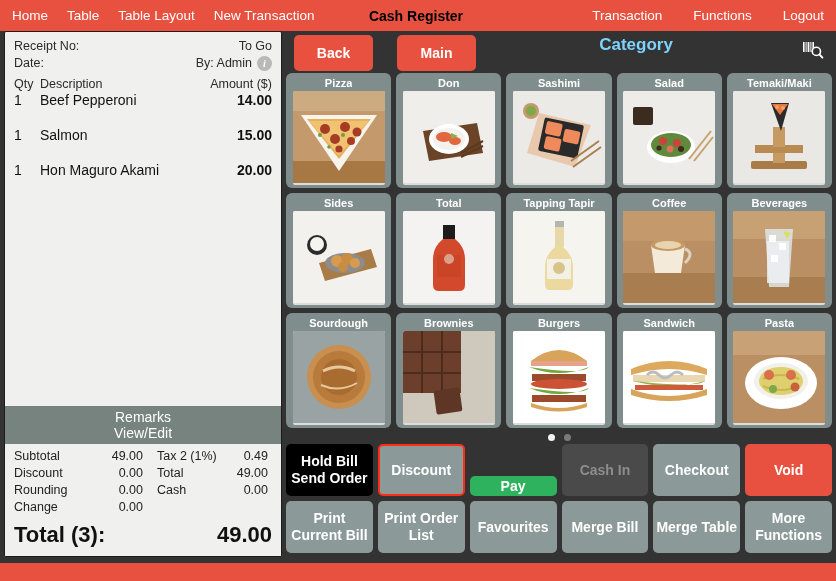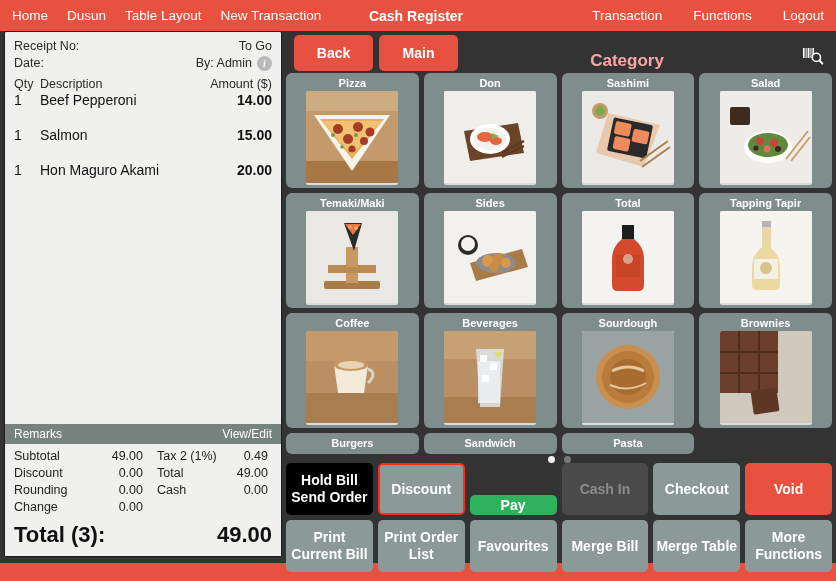--- a/index.html
+++ b/index.html
@@ -75,21 +75,21 @@
   .nav-item {
     color: #ffffff;
     font-size: 13.5px;
     white-space: nowrap;
     cursor: pointer;
   }
   .nav-title {
     position: absolute;
     left: 0; right: 4px;
     text-align: center;
-    color: #ffffff;
+    color: #000000;
     font-size: 14px;
     font-weight: bold;
     pointer-events: none;
   }
 
   
   .body {
     display: flex;
     height: 532px;
     background: #333333;
@@ -157,21 +157,22 @@
   .rc-item .i-desc { flex: 1; }
   .rc-item .i-amt { font-weight: bold; text-align: right; }
 
   .rc-remarks {
     background: #76837f;
     color: #ffffff;
     display: flex;
     justify-content: space-between;
     align-items: center;
     padding: 3px 9px;
-    font-size: 12px;
+    font-size: 14px;
+    flex-direction: column;
   }
   .rc-totals {
     background: #f0f0ee;
     padding: 4px 9px 0 9px;
     display: flex;
   }
   .tt-col { width: 50%; }
   .tt-line {
     display: flex;
     justify-content: space-between;
@@ -193,56 +194,56 @@
 
   
   .right {
     flex: 1;
     display: flex;
     flex-direction: column;
     padding: 0 4px 0 0;
   }
   .cat-bar {
     display: flex;
-    align-items: flex-end;
+    align-items: flex-start;
     height: 42px;
     padding: 4px 0 2px 8px;
-    gap: 6px;
+    gap: 24px;
   }
   .btn-red {
     background: #e8513f;
     color: #fff;
     border-radius: 5px;
     font-size: 14px;
     font-weight: bold;
     display: flex;
     align-items: center;
     justify-content: center;
     cursor: pointer;
   }
   .cat-bar .btn-red { width: 79px; height: 36px; }
   .cat-title {
     flex: 1;
     text-align: center;
-    color: #fca5a5;
+    color: #7dd3fc;
     font-size: 17px;
     font-weight: bold;
   }
   .barcode-search {
     width: 34px; height: 30px;
     display: flex;
     align-items: center;
     justify-content: center;
     cursor: pointer;
     margin-right: 2px;
   }
 
   .cat-grid {
     display: grid;
-    grid-template-columns: repeat(4, 1fr);
+    grid-template-columns: repeat(5, 1fr);
     grid-template-rows: repeat(3, 115px);
     gap: 5px;
     padding-bottom: 2px;
   }
   .cat-tile {
     background: #7f8e8c;
     border-radius: 6px;
     padding: 3px;
     display: flex;
     flex-direction: column;
@@ -313,21 +314,21 @@
 </style>
 </head>
 <body>
 
 <div class="app">
 
 
   <div class="navbar">
     <div class="nav-left">
       <span class="nav-item">Home</span>
-      <span class="nav-item">Dusun</span>
+      <span class="nav-item">Table</span>
       <span class="nav-item">Table Layout</span>
       <span class="nav-item">New Transaction</span>
     </div>
     <div class="nav-title">Cash Register</div>
     <div class="nav-right">
       <span class="nav-item">Transaction</span>
       <span class="nav-item">Functions</span>
       <span class="nav-item">Logout</span>
     </div>
   </div>

